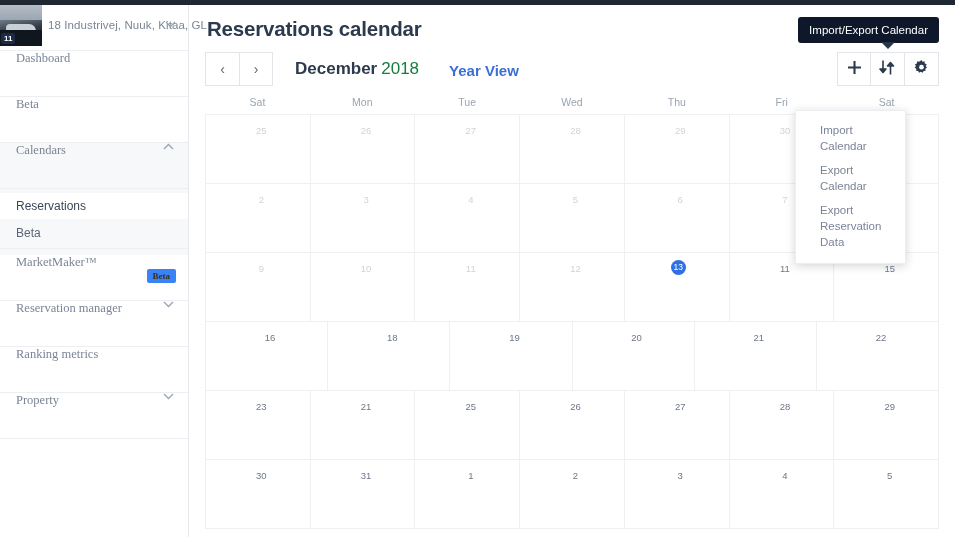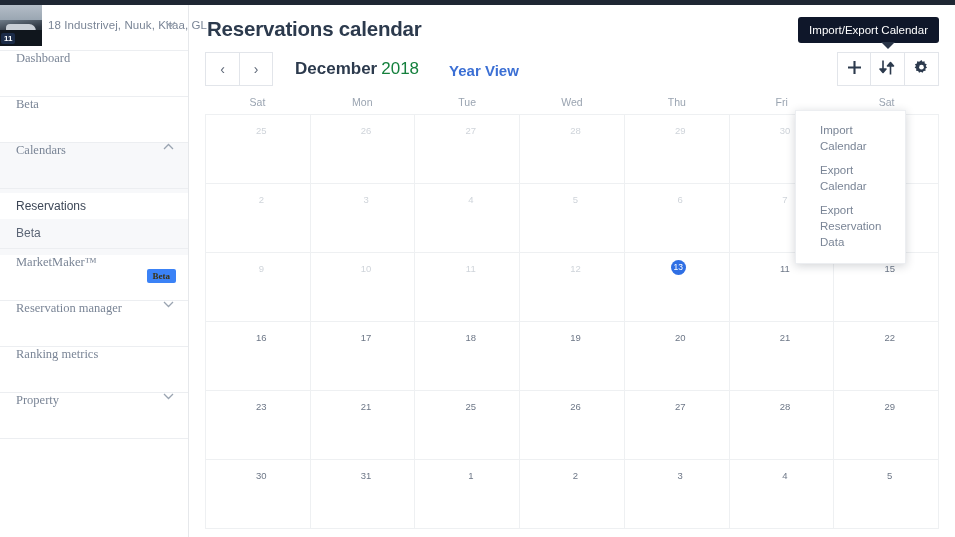--- a/index.html
+++ b/index.html
@@ -337,21 +337,20 @@
           <div class="cell"><span class="daynum muted">9</span></div>
           <div class="cell"><span class="daynum muted">10</span></div>
           <div class="cell"><span class="daynum muted">11</span></div>
           <div class="cell"><span class="daynum muted">12</span></div>
           <div class="cell"><span class="daynum today">13</span></div>
           <div class="cell"><span class="daynum">11</span></div>
           <div class="cell"><span class="daynum">15</span></div>
         </div>
         <div class="week">
           <div class="cell"><span class="daynum">16</span></div>
-          <div class="cell"><span class="daynum">17</span></div>
           <div class="cell"><span class="daynum">18</span></div>
           <div class="cell"><span class="daynum">19</span></div>
           <div class="cell"><span class="daynum">20</span></div>
           <div class="cell"><span class="daynum">21</span></div>
           <div class="cell"><span class="daynum">22</span></div>
         </div>
         <div class="week">
           <div class="cell"><span class="daynum">23</span></div>
           <div class="cell"><span class="daynum">21</span></div>
           <div class="cell"><span class="daynum">25</span></div>

